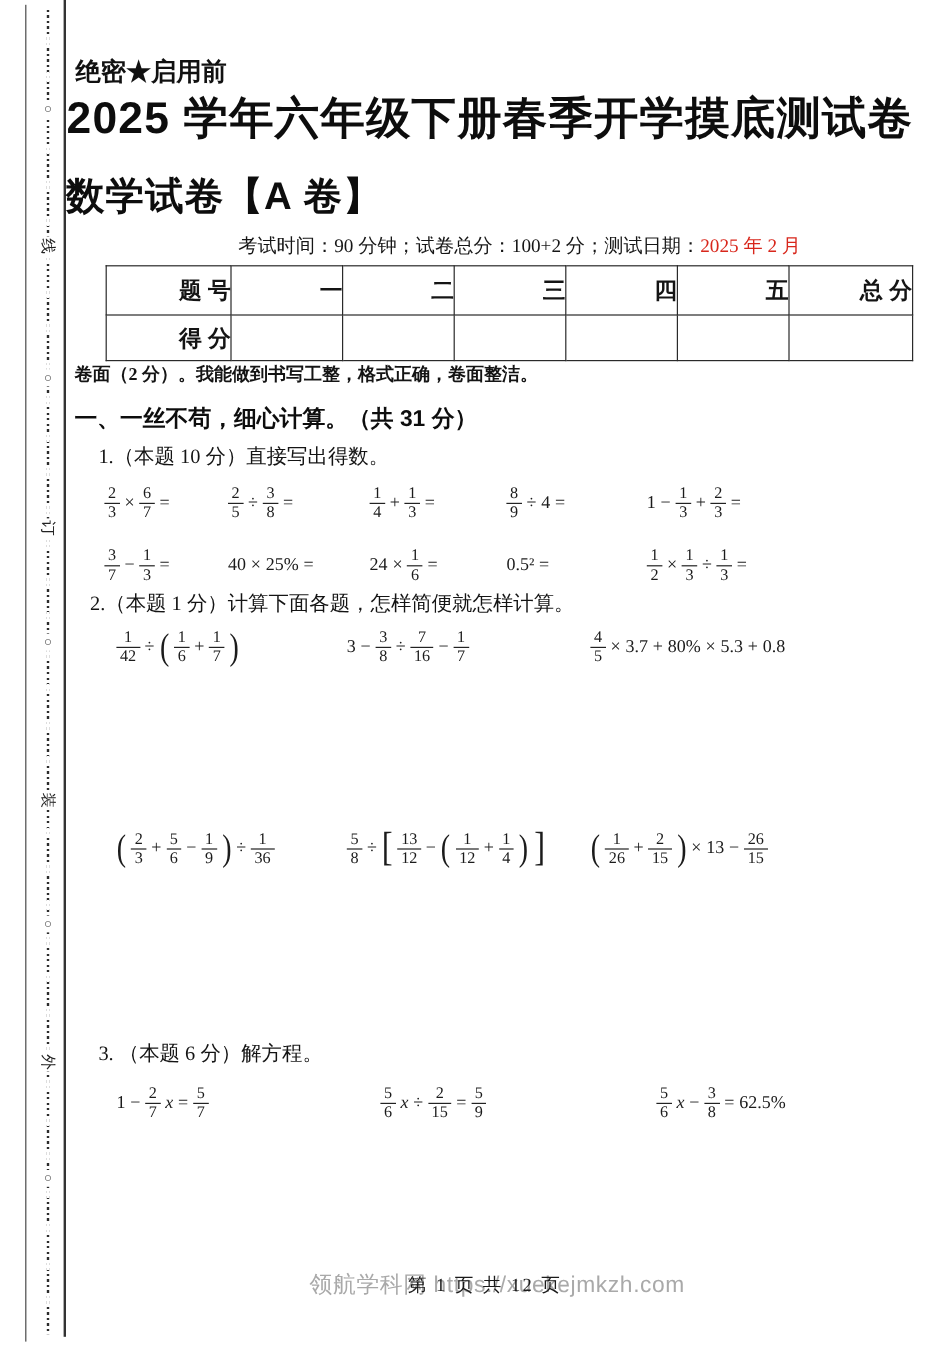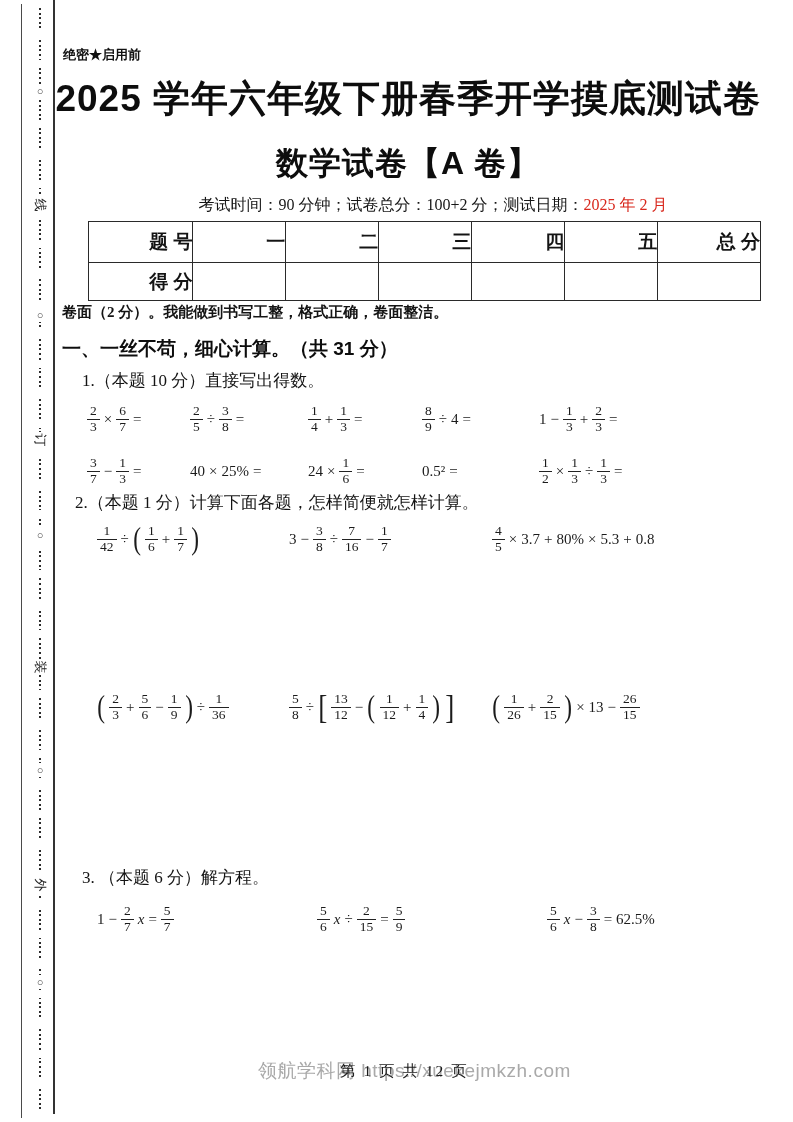--- a/index.html
+++ b/index.html
@@ -26,27 +26,27 @@
   }
   .m-char{
     position:absolute;left:32px;width:16px;text-align:center;
     font-size:13px;color:#222;background:#fff;padding:3px 0;
     transform:rotate(90deg);
     font-family:"Liberation Serif",serif;
   }
 
   
   .content{position:absolute;left:55px;top:0;width:706px;height:1122px;}
-  .secrecy{position:absolute;left:8px;top:46px;font-size:13px;font-weight:bold;color:#111;}
+  .secrecy{position:absolute;left:8px;top:46px;font-size:21px;font-weight:bold;color:#111;}
   .title{
     position:absolute;left:0;top:74px;width:100%;margin:0;text-align:right;
     font-size:37px;font-weight:bold;letter-spacing:1px;color:#0d0d0d;white-space:nowrap;
   }
   .subtitle{
-    position:absolute;left:0;top:142px;width:100%;margin:0;text-align:center;
+    position:absolute;left:0;top:142px;width:100%;margin:0;text-align:left;
     font-size:32px;font-weight:bold;letter-spacing:1px;color:#0d0d0d;
   }
   .exam-info{
     position:absolute;left:0;top:195px;width:100%;text-align:center;
     font-size:16px;font-family:"Liberation Serif",serif;color:#161616;margin-left:25px;
   }
   .exam-info .red{color:#d8271c;}
 
   .score-table{
     position:absolute;left:33px;top:221px;border-collapse:collapse;

